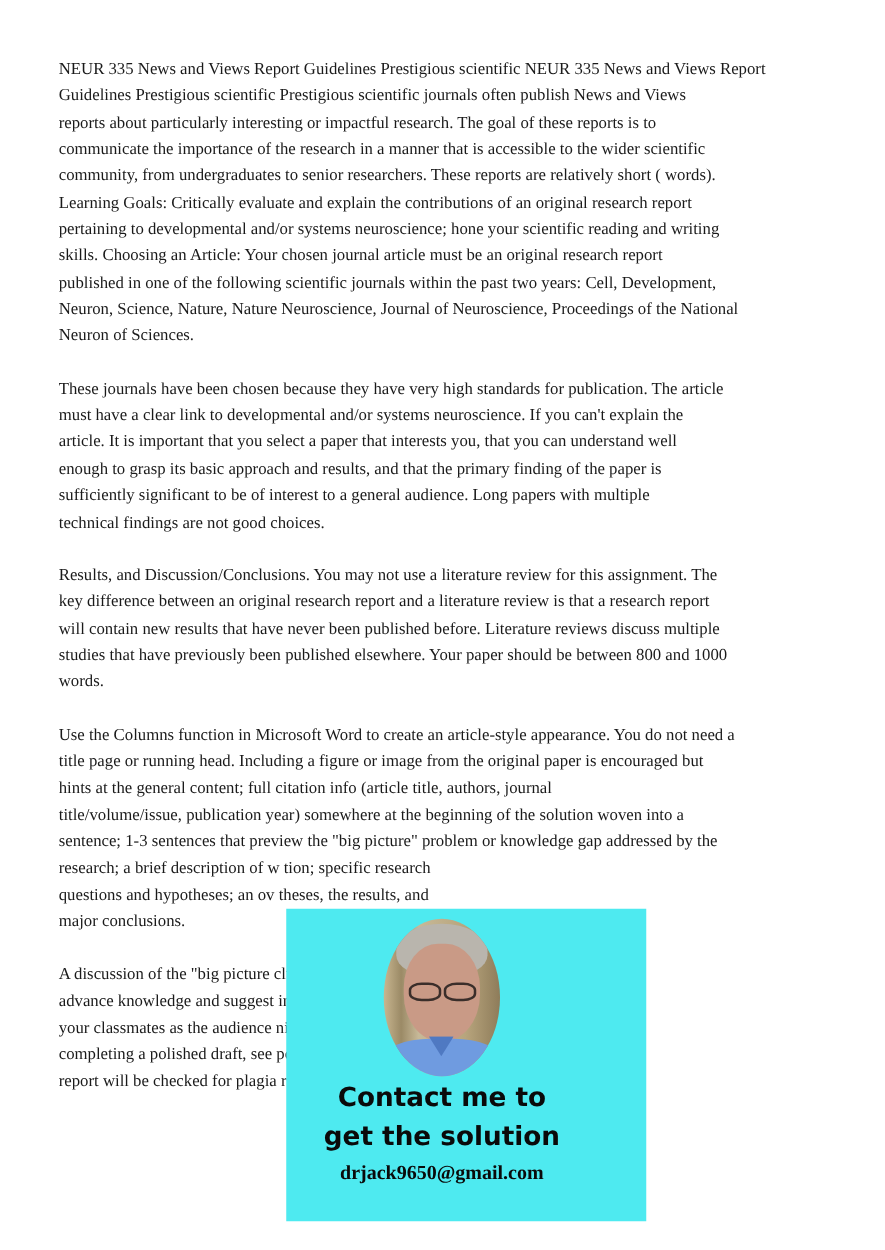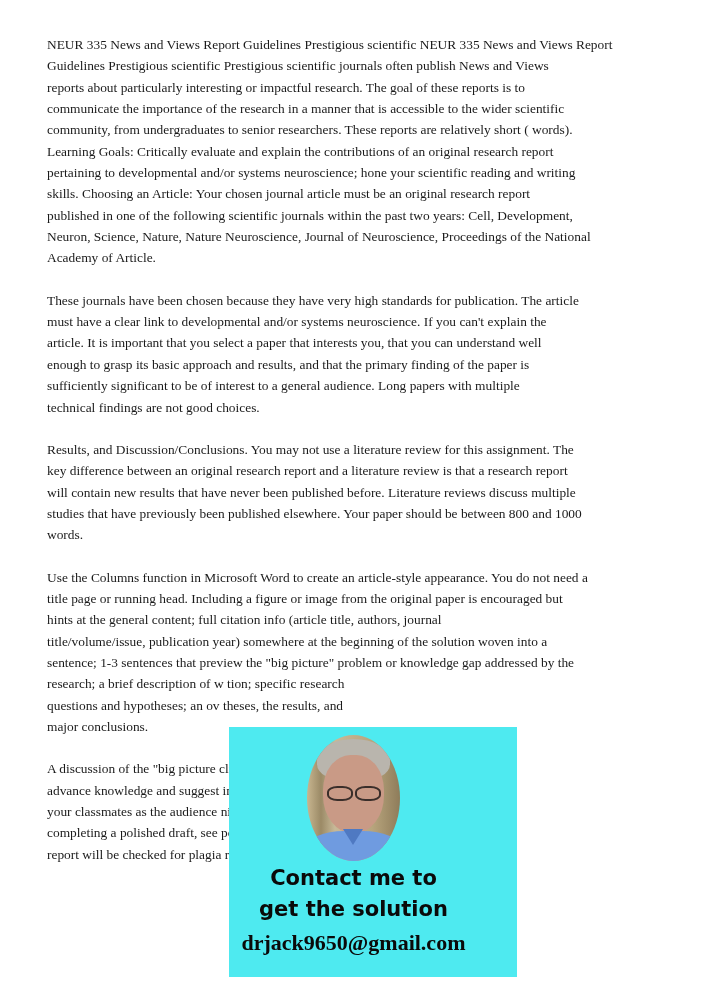--- a/index.html
+++ b/index.html
@@ -1,21 +1,21 @@
 <!DOCTYPE html>
 <html><head>
 <meta charset="utf-8">
 <style>
   html, body { margin: 0; padding: 0; }
   body {
     width: 708px; height: 1000px; background: #ffffff; position: relative; overflow: hidden;
     font-family: "Liberation Serif", "DejaVu Serif", serif;
   }
   .page { position: absolute; left: 47px; top: 34px; width: 620px; }
-  .para { margin: 0 0 21px 0; }
+  .para { margin: 10px 0 21px 0; }
   .line { display: block; font-size: 13.4px; line-height: 21.35px; color: #1a1a1a; white-space: nowrap; }
   .ad {
     position: absolute; left: 229px; top: 727px; width: 288px; height: 250px;
     background: #4eeaf0;
   }
   .portrait {
     position: absolute; left: 78px; top: 8px; width: 93px; height: 126px;
     border-radius: 50%; overflow: hidden;
     background: linear-gradient(90deg, #c8b690 0%, #9b8a66 15%, #c7b998 30%, #b8a57d 70%, #8e7c5a 100%);
   }
@@ -24,39 +24,39 @@
   .glasses { position: absolute; left: 20px; top: 51px; width: 54px; height: 12px; }
   .glasses span { position: absolute; top: 0; width: 22px; height: 11px; border: 2px solid #3a2e2a; border-radius: 40%; }
   .shirt { position: absolute; left: 0; top: 96px; width: 93px; height: 40px; background: #6f9be0; border-radius: 40% 40% 0 0; }
   .collar { position: absolute; left: 36px; top: 94px; width: 20px; height: 16px; background: #4f79c2; clip-path: polygon(0 0, 100% 0, 50% 100%); }
   .ad-title {
     position: absolute; left: 0; top: 136px; width: 249px; text-align: center;
     font-family: "DejaVu Sans", sans-serif; font-weight: bold; font-size: 21px; line-height: 31px; color: #0a0a0a;
   }
   .ad-email {
     position: absolute; left: 0; top: 203px; width: 249px; text-align: center;
-    font-family: "Liberation Serif", "DejaVu Serif", serif; font-weight: bold; font-size: 22px; color: #0a0a0a;
+    font-family: "Liberation Serif", "DejaVu Serif", serif; font-weight: bold; font-size: 16px; color: #0a0a0a;
   }
 </style>
 </head>
 <body>
 
 <div class="page">
   <p class="para">
     <span class="line">NEUR 335 News and Views Report Guidelines Prestigious scientific NEUR 335 News and Views Report</span>
     <span class="line">Guidelines Prestigious scientific Prestigious scientific journals often publish News and Views</span>
     <span class="line">reports about particularly interesting or impactful research. The goal of these reports is to</span>
     <span class="line">communicate the importance of the research in a manner that is accessible to the wider scientific</span>
     <span class="line">community, from undergraduates to senior researchers. These reports are relatively short ( words).</span>
     <span class="line">Learning Goals: Critically evaluate and explain the contributions of an original research report</span>
     <span class="line">pertaining to developmental and/or systems neuroscience; hone your scientific reading and writing</span>
     <span class="line">skills. Choosing an Article: Your chosen journal article must be an original research report</span>
     <span class="line">published in one of the following scientific journals within the past two years: Cell, Development,</span>
     <span class="line">Neuron, Science, Nature, Nature Neuroscience, Journal of Neuroscience, Proceedings of the National</span>
-    <span class="line">Academy of Article.</span>
+    <span class="line">Neuron of Sciences.</span>
   </p>
   <p class="para">
     <span class="line">These journals have been chosen because they have very high standards for publication. The article</span>
     <span class="line">must have a clear link to developmental and/or systems neuroscience. If you can't explain the</span>
     <span class="line">article. It is important that you select a paper that interests you, that you can understand well</span>
     <span class="line">enough to grasp its basic approach and results, and that the primary finding of the paper is</span>
     <span class="line">sufficiently significant to be of interest to a general audience. Long papers with multiple</span>
     <span class="line">technical findings are not good choices.</span>
   </p>
   <p class="para">

